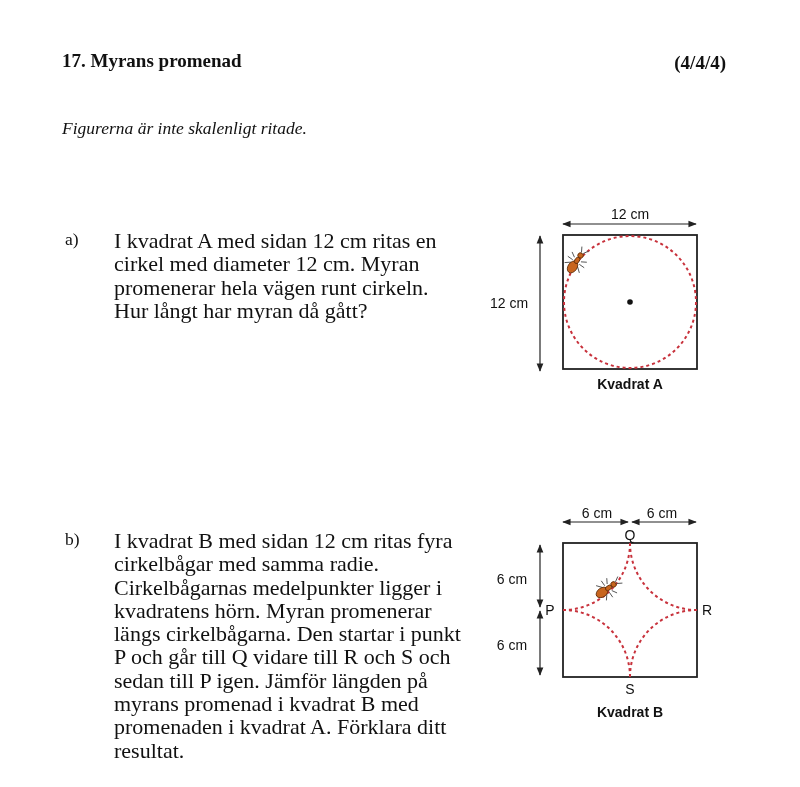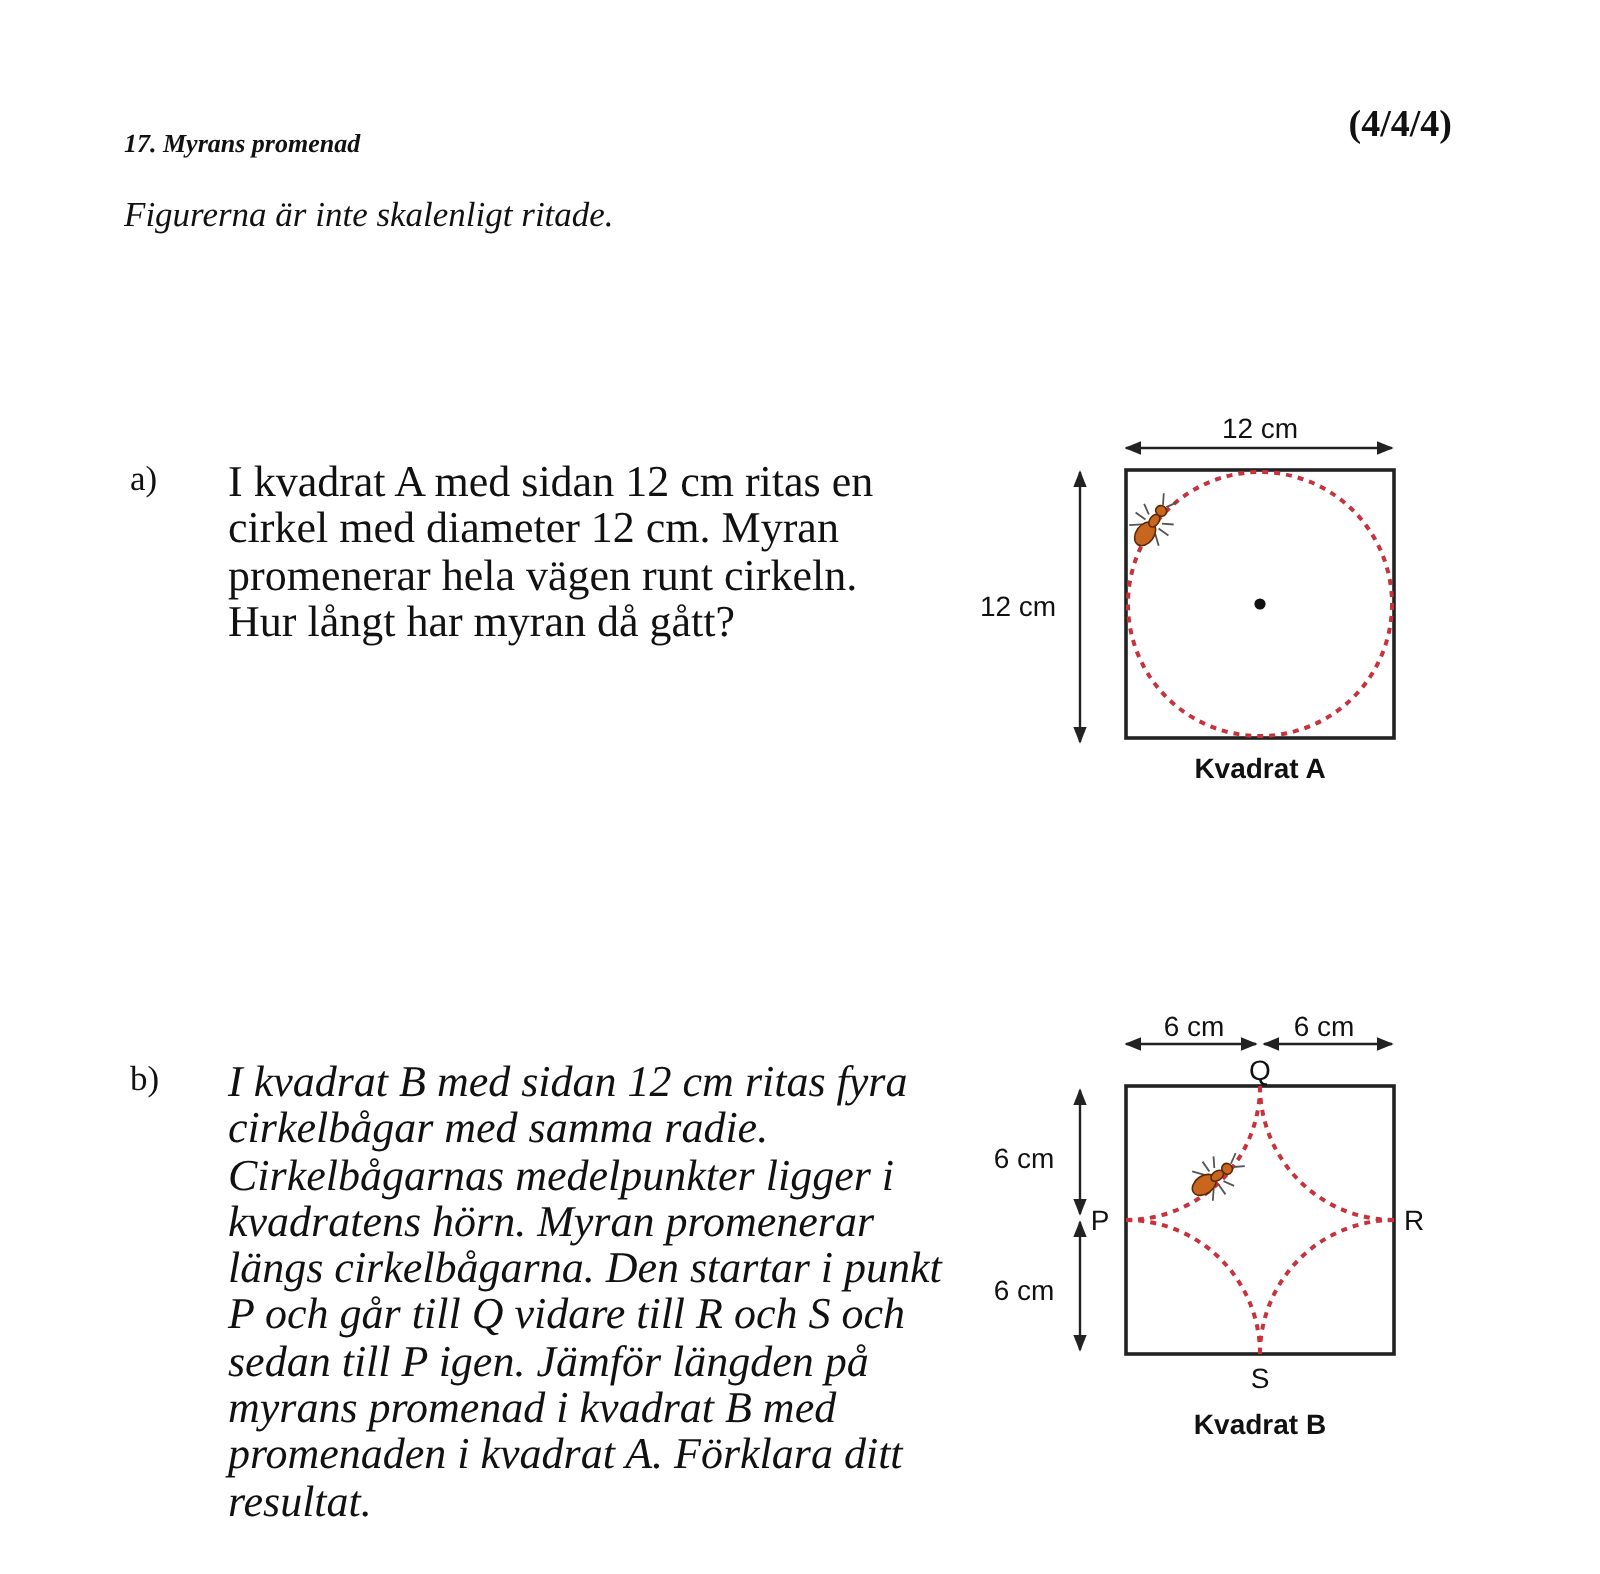--- a/index.html
+++ b/index.html
@@ -1,27 +1,27 @@
 <!DOCTYPE html>
 <html><head>
   <meta charset="utf-8">
   <style>
     html, body { margin: 0; padding: 0; background: #ffffff; }
     body { width: 800px; height: 787px; position: relative; overflow: hidden;
            font-family: "Liberation Serif", "DejaVu Serif", serif; color: #111; }
-    .title { position: absolute; left: 62px; top: 64px; font-size: 13px; font-weight: bold; font-style: italic; }
+    .title { position: absolute; left: 62px; top: 50px; font-size: 19px; font-weight: bold; }
     .points { position: absolute; right: 74px; top: 52px; font-size: 19px; font-weight: bold; margin-left: 38px; }
     .intro { position: absolute; left: 62px; top: 95px; width: 680px; font-size: 17.5px; line-height: 24px; }
-    .intro .note { font-style: italic; display: block; }
+    .intro .note { font-style: italic; display: block; margin-top: 21px; }
     .task-label { position: absolute; font-size: 17.5px; }
     .task-text { position: absolute; font-size: 22px; line-height: 23.3px; }
     #a-label { left: 65px; top: 229px; }
     #a-text { left: 114px; top: 229px; width: 345px; }
     #b-label { left: 65px; top: 529px; }
-    #b-text { left: 114px; top: 529px; width: 360px; font-style: italic; }
+    #b-text { left: 114px; top: 529px; width: 360px; }
     svg { position: absolute; left: 0; top: 0; }
     .lbl { font-family: "Liberation Sans", "DejaVu Sans", sans-serif; font-size: 14px; fill: #111; }
     .lblb { font-family: "Liberation Sans", "DejaVu Sans", sans-serif; font-size: 14px; font-weight: bold; fill: #111; }
   </style>
 </head>
 <body>
 
 <div class="title">17. Myrans promenad</div>
 <div class="points">(4/4/4)</div>
 

